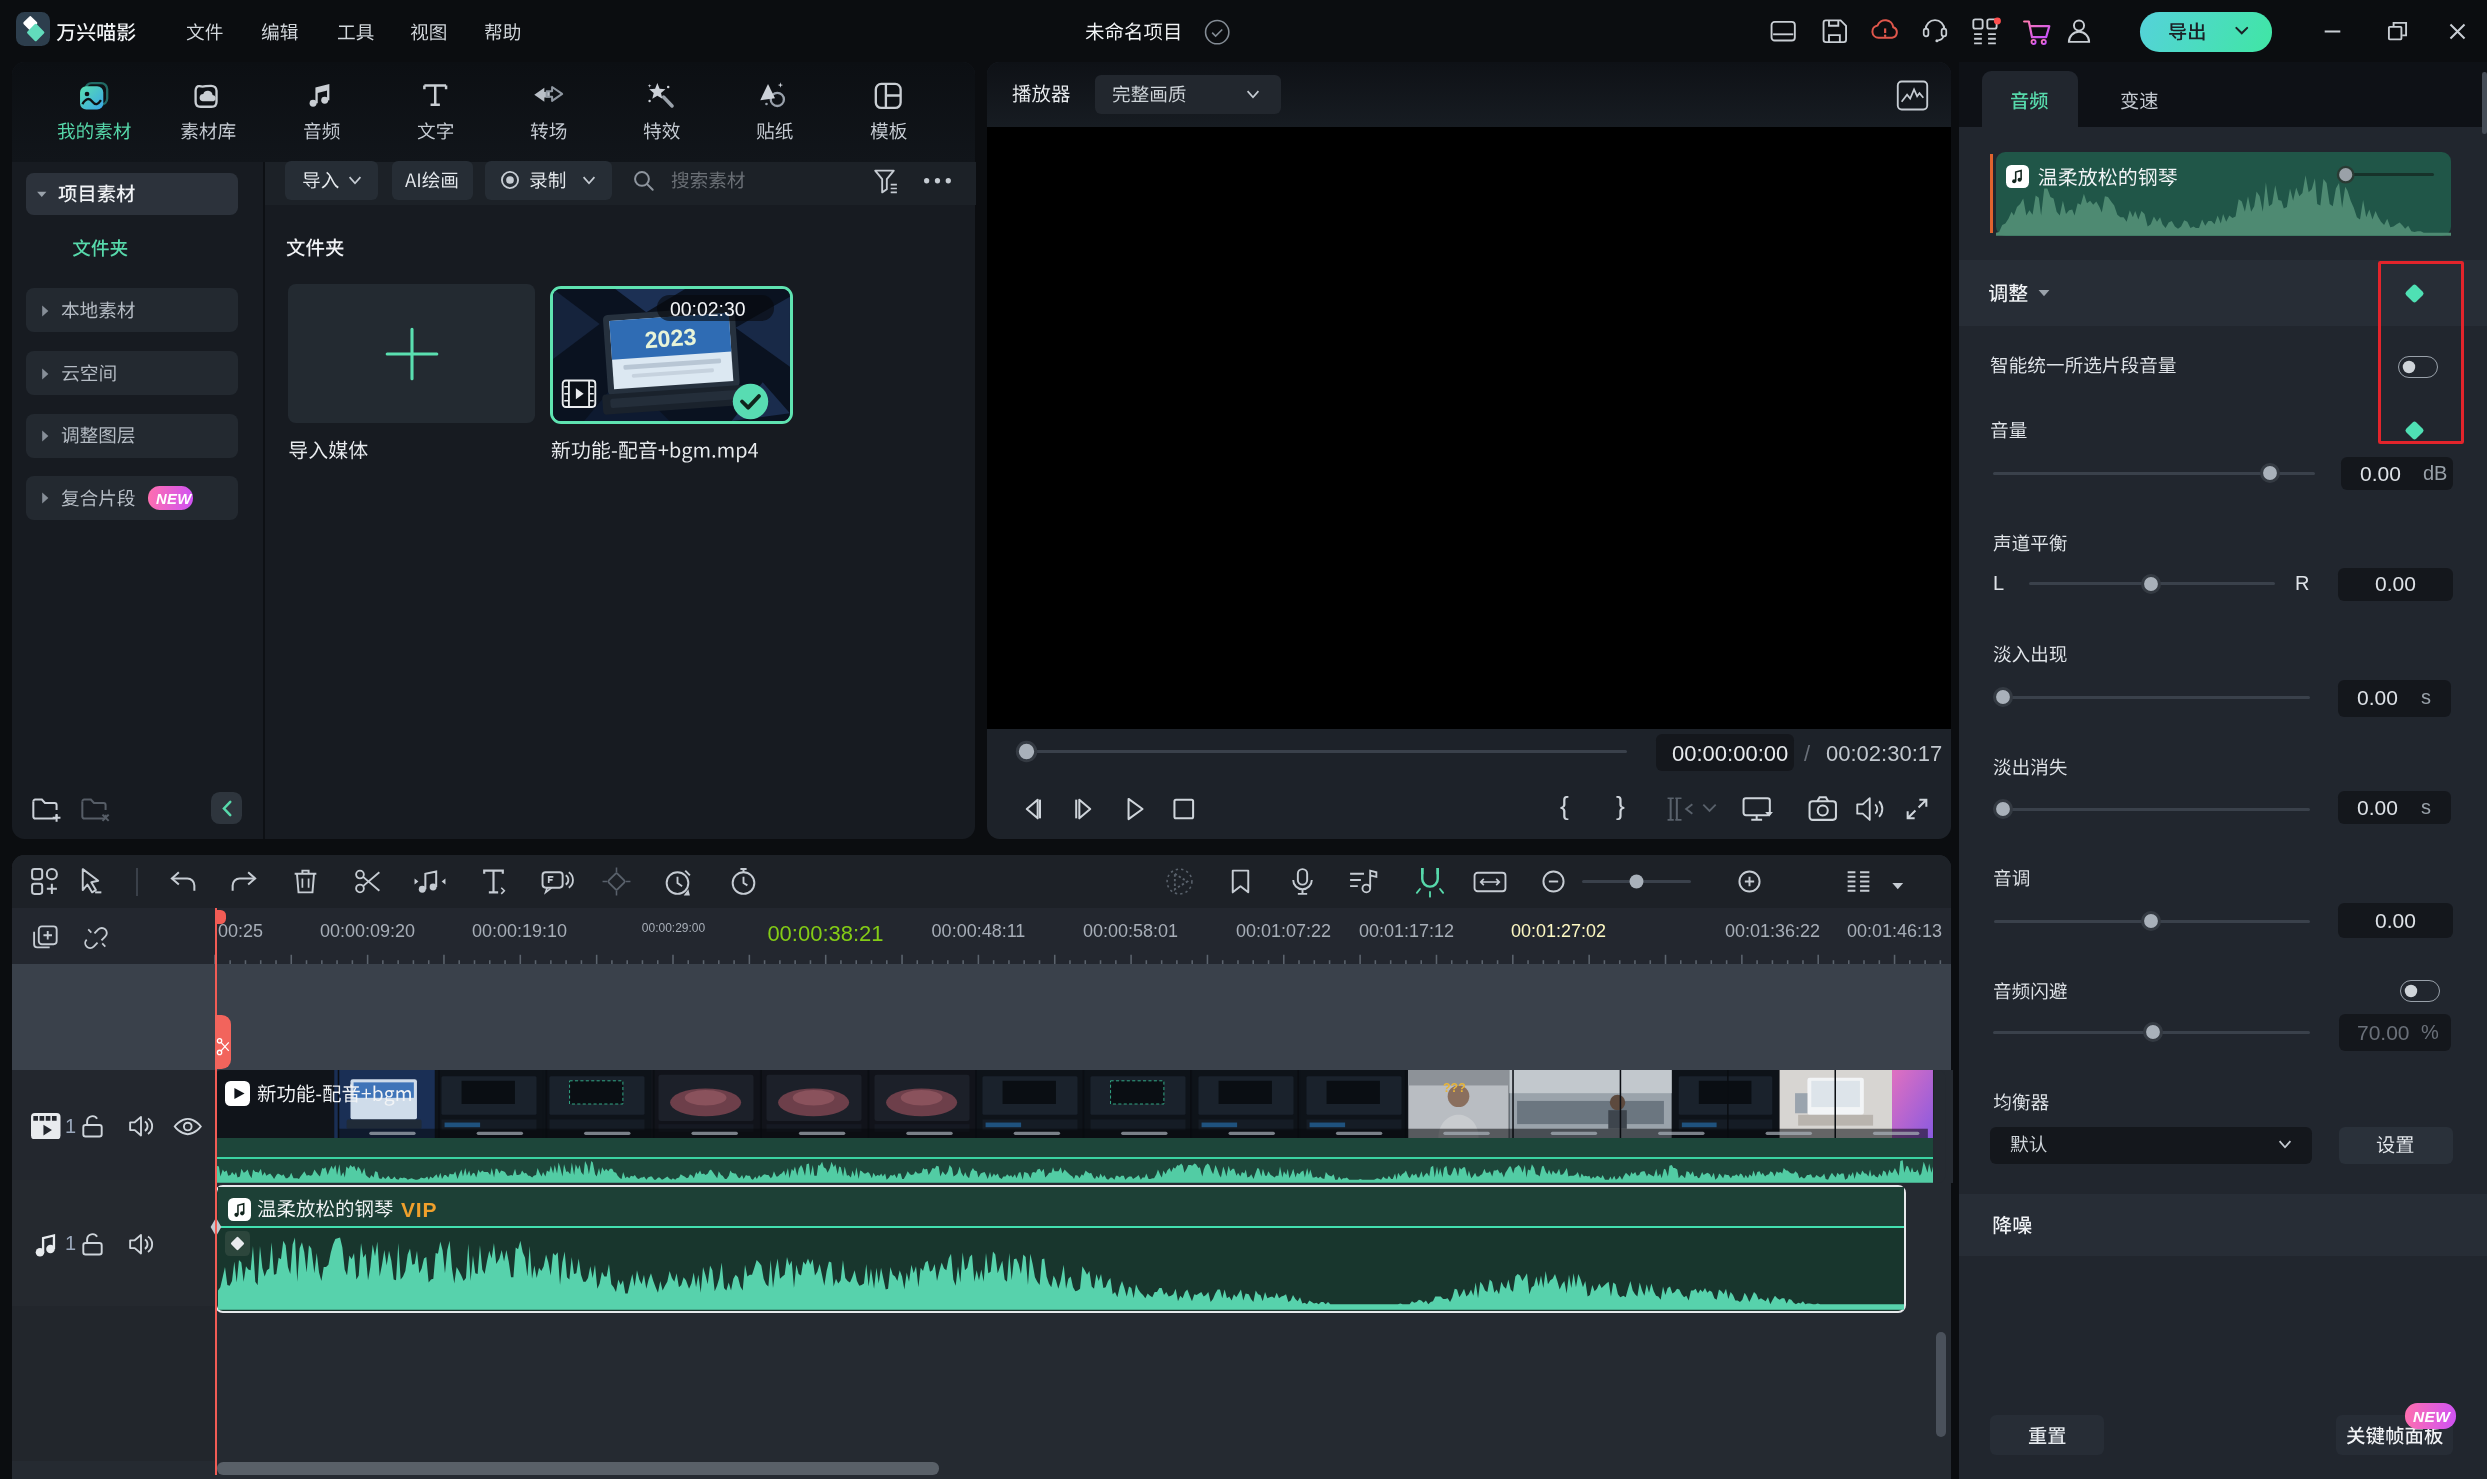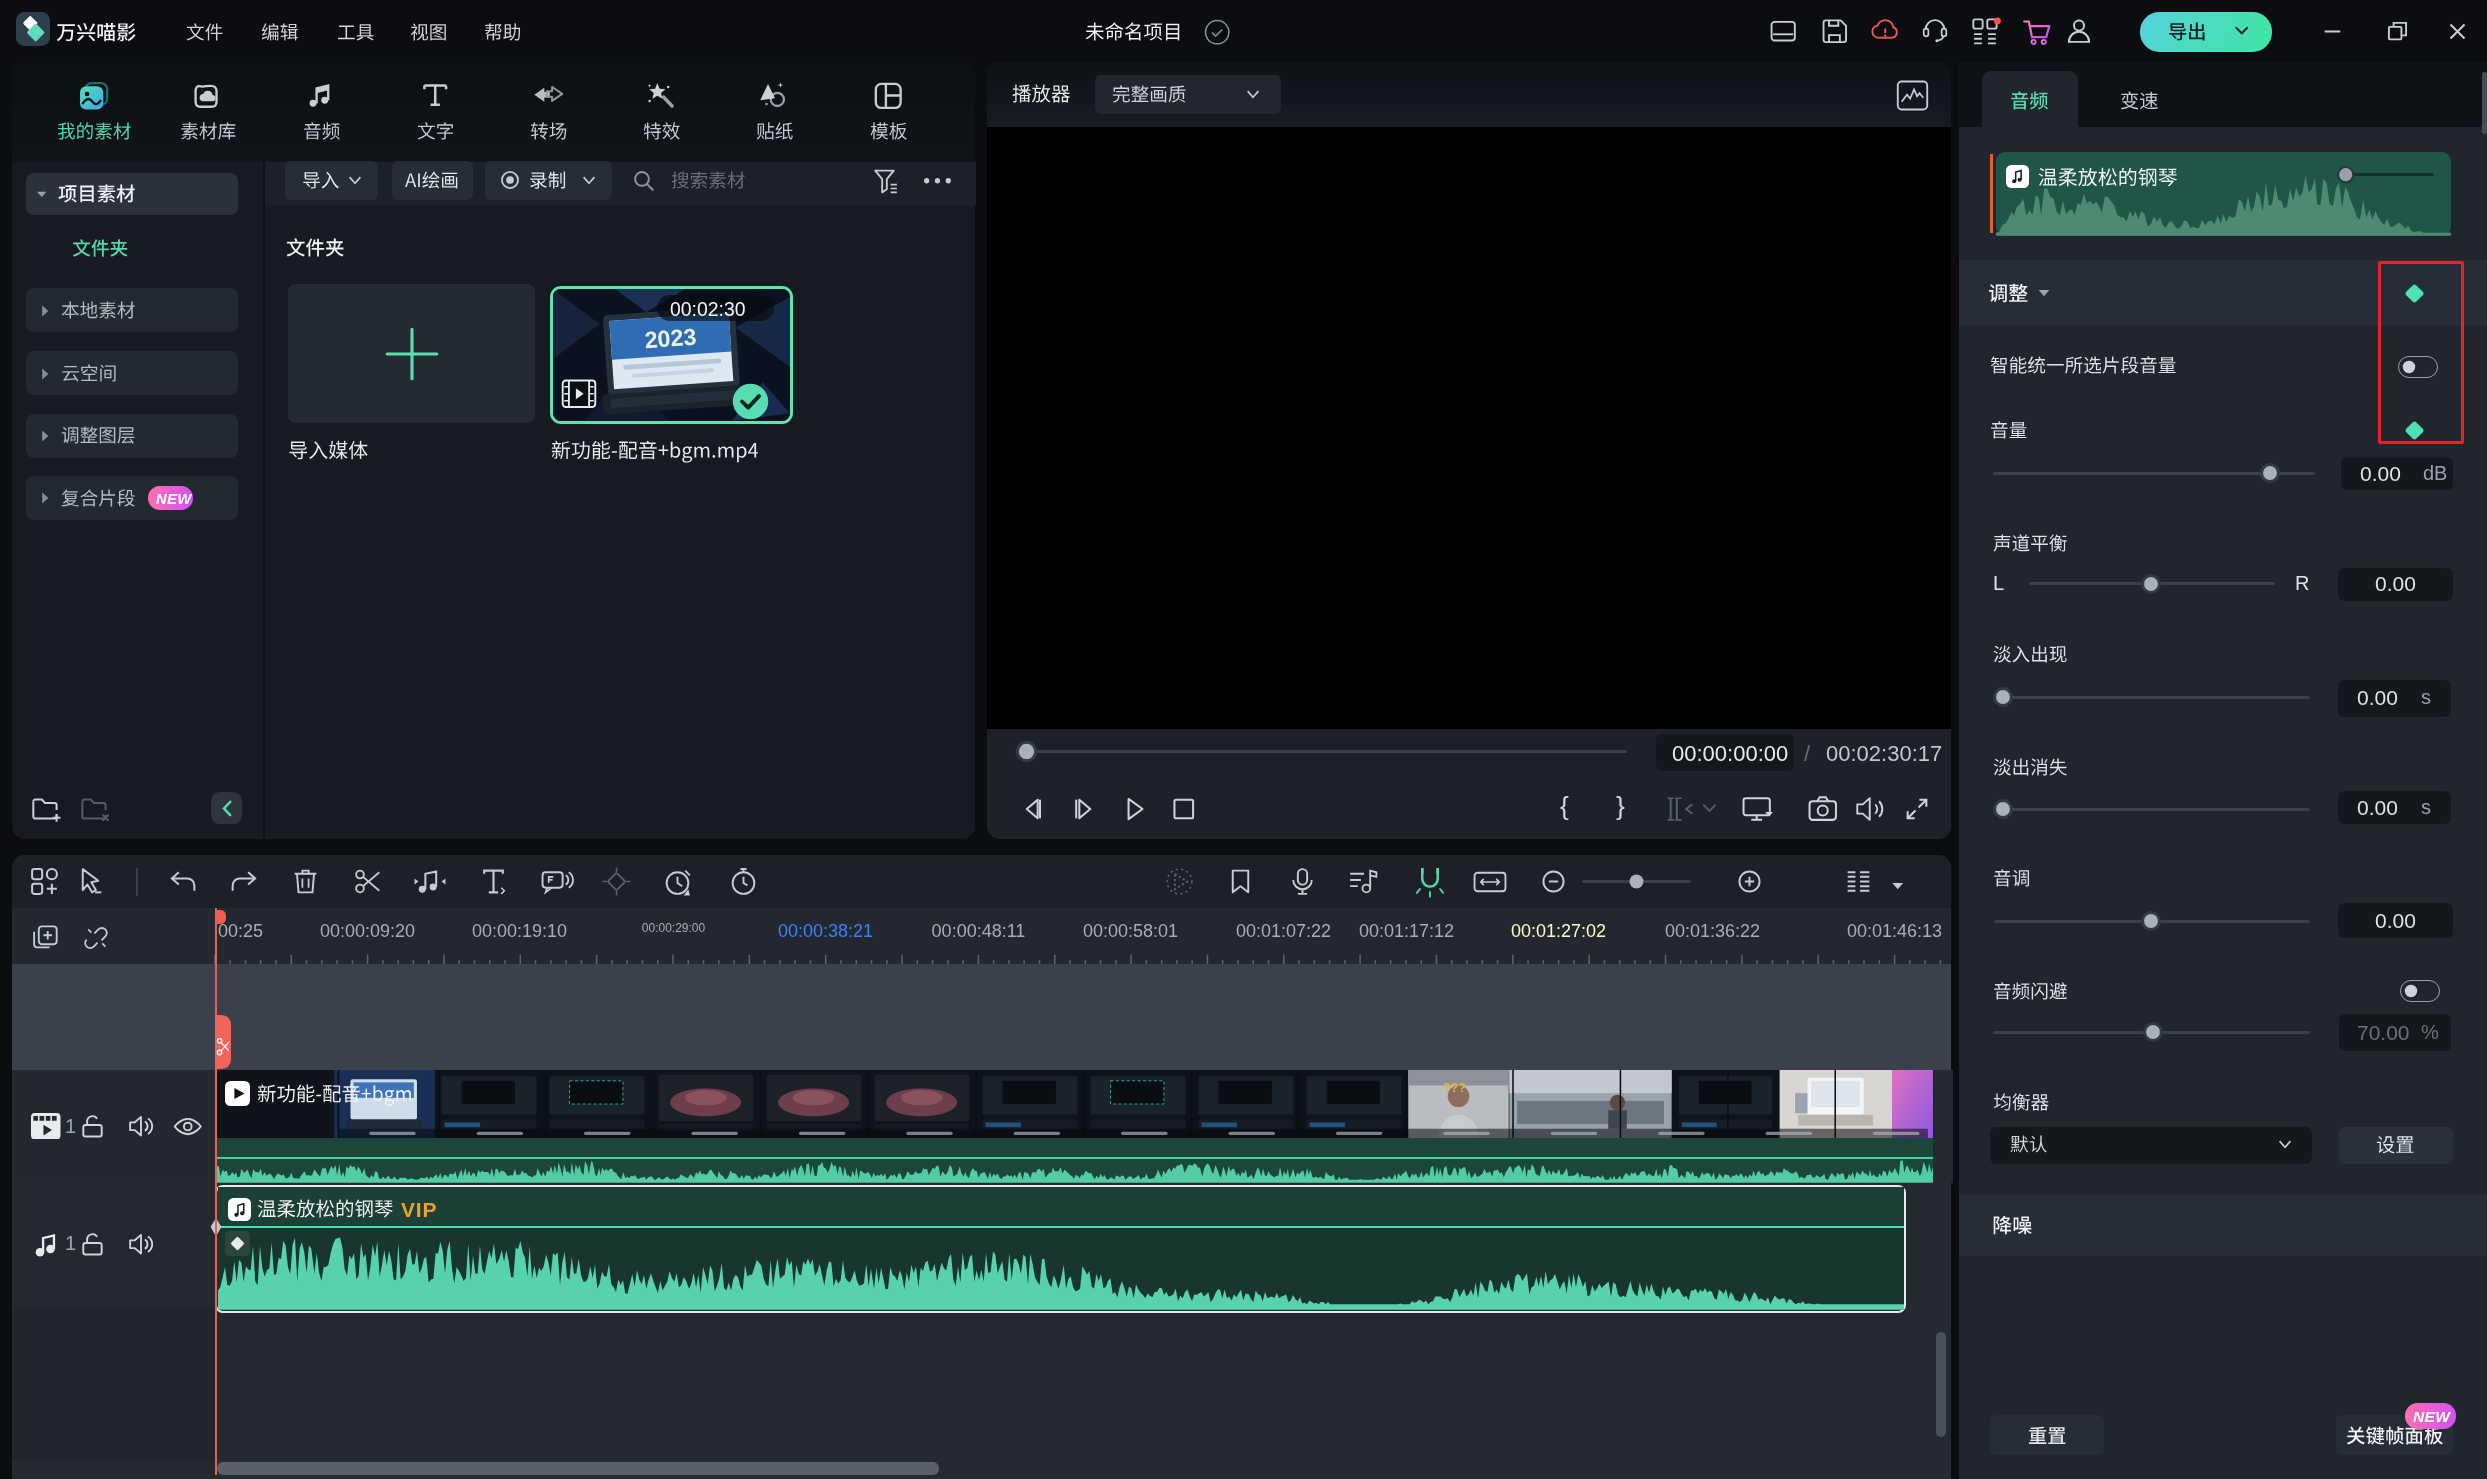--- a/index.html
+++ b/index.html
@@ -737,27 +737,27 @@
     <path d="M2401.8 45 v9" stroke="#5c646e" stroke-width="2"></path>
     <path d="M2421.4 38 v16" stroke="#5c646e" stroke-width="2"></path>
     <path d="M2441.0 45 v9" stroke="#5c646e" stroke-width="2"></path>
     <path d="M2460.7 45 v9" stroke="#5c646e" stroke-width="2"></path>
     <path d="M2480.3 45 v9" stroke="#5c646e" stroke-width="2"></path>
   </svg>
 <div style="position:absolute;left:218px;top:921px;font-size:18px;font-weight:400;color:#a7aeb8;white-space:nowrap;">00:25</div>
 <div style="position:absolute;left:290px;top:921px;width:155px;text-align:center;font-size:18px;color:#a7aeb8">00:00:09:20</div>
 <div style="position:absolute;left:442px;top:921px;width:155px;text-align:center;font-size:18px;color:#a7aeb8">00:00:19:10</div>
 <div style="position:absolute;left:596px;top:921px;width:155px;text-align:center;font-size:12px;color:#a7aeb8">00:00:29:00</div>
-<div style="position:absolute;left:748px;top:921px;width:155px;text-align:center;font-size:18px;color:#3b82f6">00:00:38:21</div>
+<div style="position:absolute;left:748px;top:921px;width:155px;text-align:center;font-size:22px;color:#84cc16">00:00:38:21</div>
 <div style="position:absolute;left:901px;top:921px;width:155px;text-align:center;font-size:18px;color:#a7aeb8">00:00:48:11</div>
 <div style="position:absolute;left:1053px;top:921px;width:155px;text-align:center;font-size:18px;color:#a7aeb8">00:00:58:01</div>
 <div style="position:absolute;left:1206px;top:921px;width:155px;text-align:center;font-size:18px;color:#a7aeb8">00:01:07:22</div>
 <div style="position:absolute;left:1359px;top:921px;width:155px;text-align:left;font-size:18px;color:#a7aeb8">00:01:17:12</div>
 <div style="position:absolute;left:1511px;top:921px;width:155px;font-size:18px;color:#fef9c3">00:01:27:02</div>
-<div style="position:absolute;left:1665px;top:921px;width:155px;text-align:left;font-size:18px;color:#a7aeb8">00:01:36:22</div>
+<div style="position:absolute;left:1665px;top:921px;width:155px;text-align:right;font-size:18px;color:#a7aeb8">00:01:36:22</div>
 <div style="position:absolute;left:1817px;top:921px;width:155px;text-align:center;font-size:18px;color:#a7aeb8">00:01:46:13</div>
 <div style="position:absolute;left:12.4px;top:964px;width:1939px;height:106px;background:#3a414b;"></div>
 <div style="position:absolute;left:12.4px;top:1070px;width:203px;height:110px;background:#23272e;"></div>
 <div style="position:absolute;left:12.4px;top:1180px;width:203px;height:126px;background:#25292f;"></div>
 <div style="position:absolute;left:12.4px;top:1306px;width:203px;height:155px;background:#22262c;"></div>
 <div style="position:absolute;left:215px;top:1070px;width:1736px;height:68px;background:#10141a;border-radius:6.2px 0 0 0;"></div>
 <svg style="position:absolute;left:334px;top:1070px;" width="101" height="68" viewBox="0 0 130 88">
     <rect width="130" height="88" fill="#1a2f55"></rect>
     <rect x="21" y="12" width="86" height="52" rx="3" fill="#cfdcea"></rect>
     <rect x="25" y="16" width="78" height="20" fill="#3f74b8"></rect>

